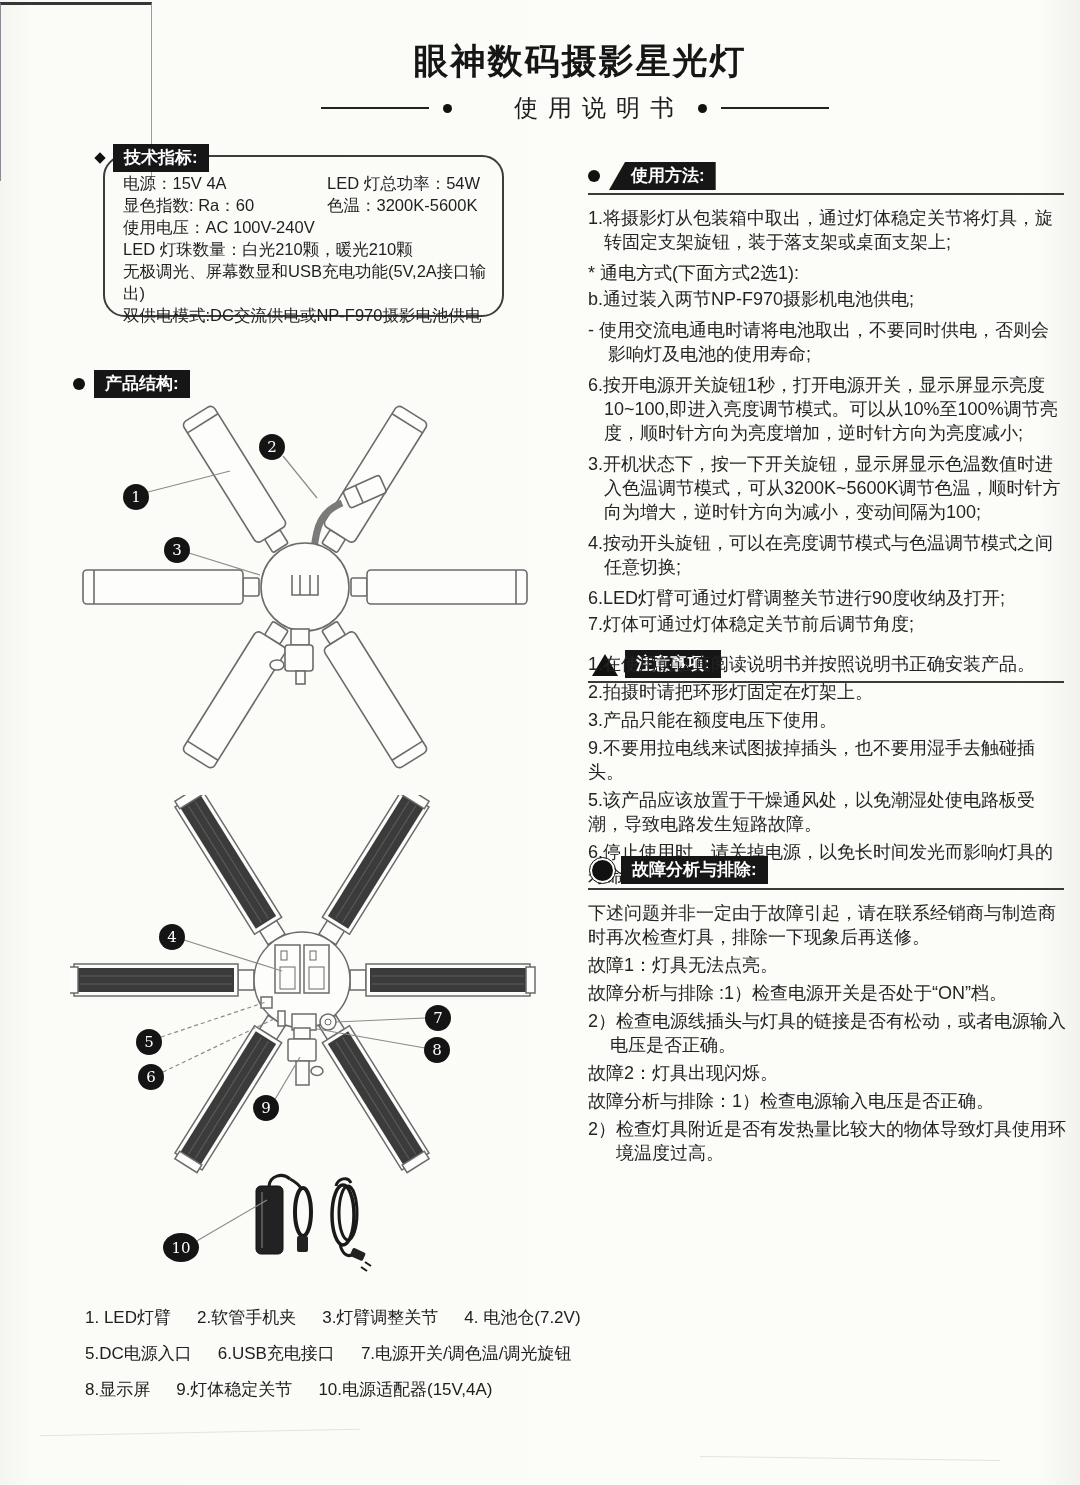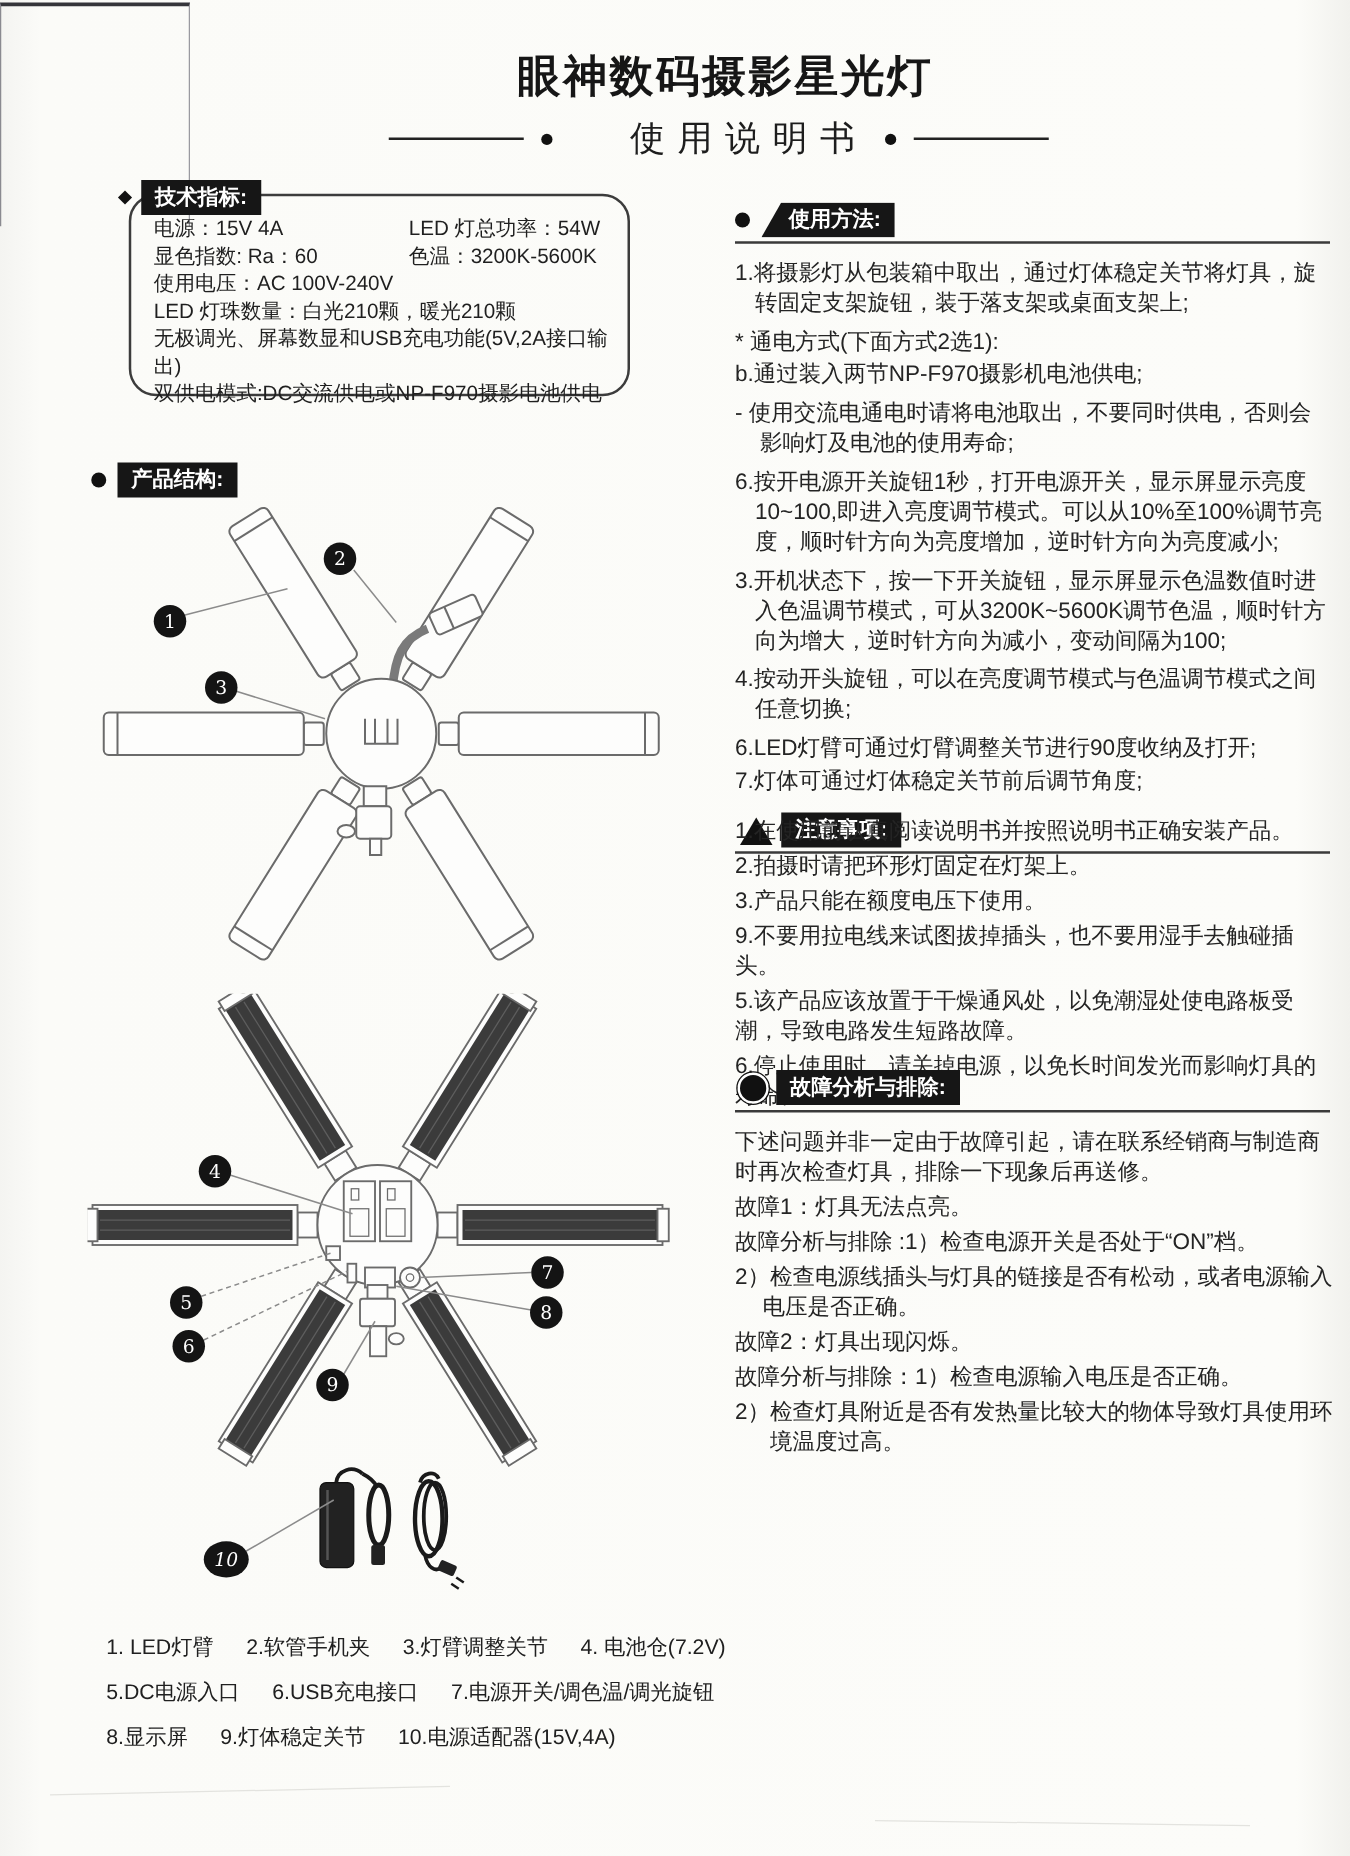--- a/index.html
+++ b/index.html
@@ -7,21 +7,21 @@
         background:linear-gradient(90deg,#f4f4f1 0,#fbfbf8 3%,#fcfcf9 96%,#f1f1ed 100%);
         font-family:"Liberation Sans",sans-serif;color:#262626;}
   
   .scan-corner{position:absolute;left:0;top:2px;width:150px;height:176px;
         border-top:3px solid #35353a;border-left:1px solid #8a8a90;border-right:1px solid #9a9aa0;}
   .scan-streak{position:absolute;height:1px;background:#e3e3df;}
   
   .title{position:absolute;left:0;top:38px;width:1160px;text-align:center;
         font-size:35px;font-weight:bold;color:#161616;letter-spacing:2px;}
   .subtitle-row{position:absolute;left:0;top:92px;width:1150px;display:flex;align-items:center;justify-content:center;gap:14px;}
-  .subtitle{font-size:28px;color:#1d1d1d;letter-spacing:10px;font-family:"Liberation Serif",serif;margin-left:48px;}
+  .subtitle{font-size:24px;color:#1d1d1d;letter-spacing:10px;font-family:"Liberation Serif",serif;margin-left:48px;}
   .sub-line{width:108px;height:2px;background:#222;}
   .sub-dot{width:9px;height:9px;border-radius:50%;background:#111;}
   
   .hdr{display:inline-block;background:#161616;color:#fff;font-weight:bold;
        font-size:17px;padding:2px 11px 3px;white-space:nowrap;}
   .hdr-slant{clip-path:polygon(16px 0,100% 0,100% 100%,0 100%);padding-left:22px;}
   .bullet-dot{width:12px;height:12px;border-radius:50%;background:#111;}
   .bullet-diamond{width:8px;height:8px;background:#111;transform:rotate(45deg);}
   .bullet-tri{width:0;height:0;border-left:13px solid transparent;border-right:13px solid transparent;border-bottom:22px solid #111;transform:translateY(1px);}
   .bullet-circle{width:21px;height:21px;border-radius:50%;background:#111;border:2px solid #fff;outline:1px solid #111;}
@@ -215,21 +215,21 @@
       </g>
     </svg>
     <div class="co" style="left:89px;top:129px;">4</div>
     <div class="co" style="left:66px;top:234px;">5</div>
     <div class="co" style="left:68px;top:269px;">6</div>
     <div class="co" style="left:355px;top:210px;">7</div>
     <div class="co" style="left:354px;top:242px;">8</div>
     <div class="co" style="left:183px;top:300px;">9</div>
   </figure>
 
-  <figure style="position:absolute;left:150px;top:1170px;font-style:italic;">
+  <figure style="position:absolute;left:150px;top:1170px;">
     <svg width="300" height="135" viewBox="0 0 300 135">
 
       <rect x="106" y="16" width="27" height="68" rx="5" fill="#222" stroke="#111"></rect>
       <line x1="112" y1="22" x2="112" y2="78" stroke="#555" stroke-width="2"></line>
       <path d="M119,16 C120,6 132,2 140,9" fill="none" stroke="#1a1a1a" stroke-width="3"></path>
 
       <ellipse cx="153" cy="42" rx="8" ry="24" fill="none" stroke="#1a1a1a" stroke-width="4"></ellipse>
       <rect x="147" y="66" width="11" height="16" rx="2" fill="#222"></rect>
       <path d="M140,9 C146,12 150,16 152,20" fill="none" stroke="#1a1a1a" stroke-width="3"></path>
 

